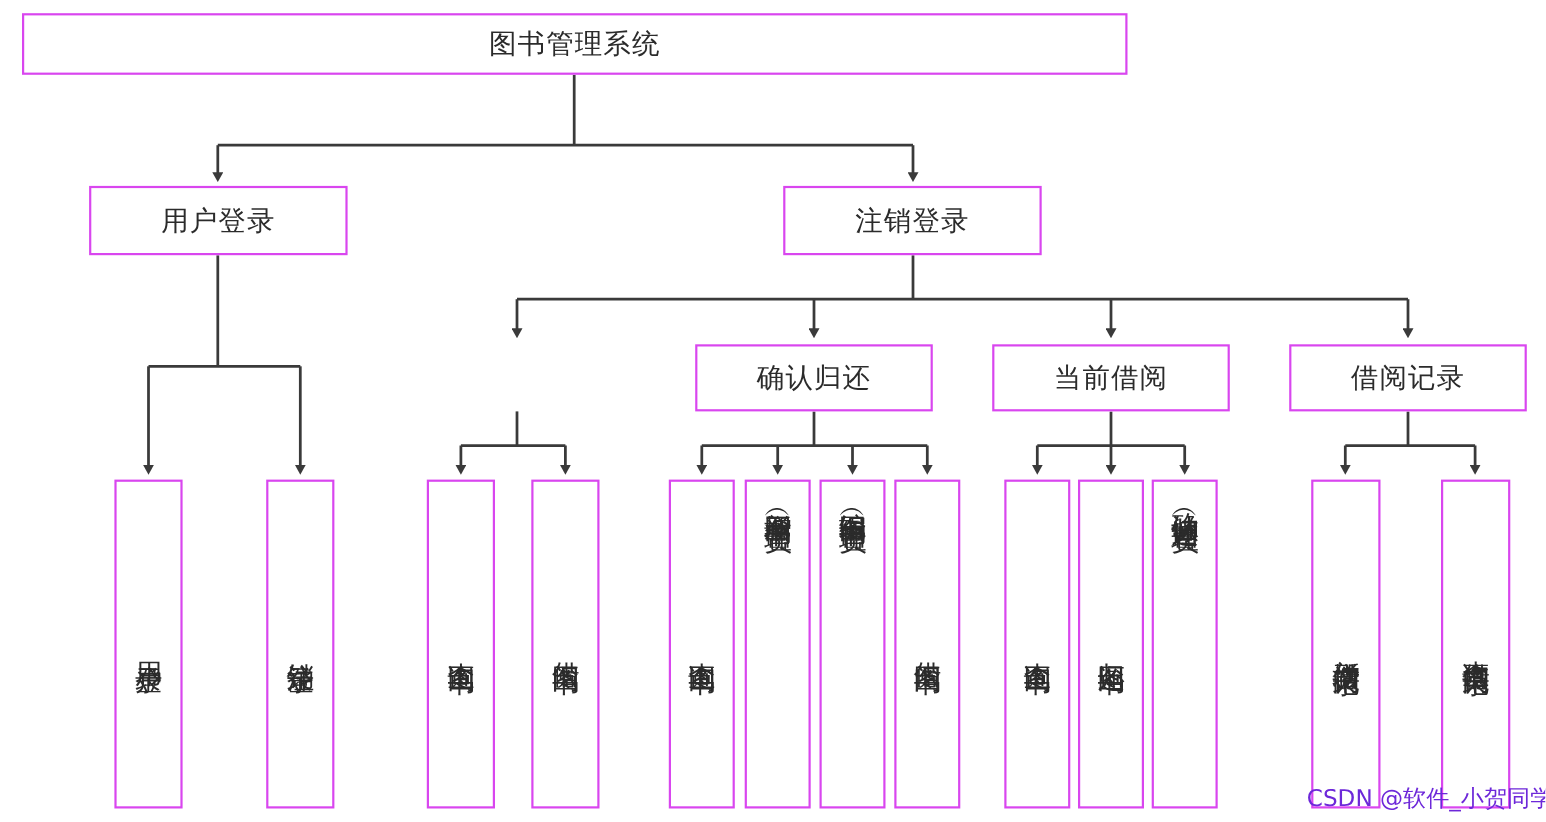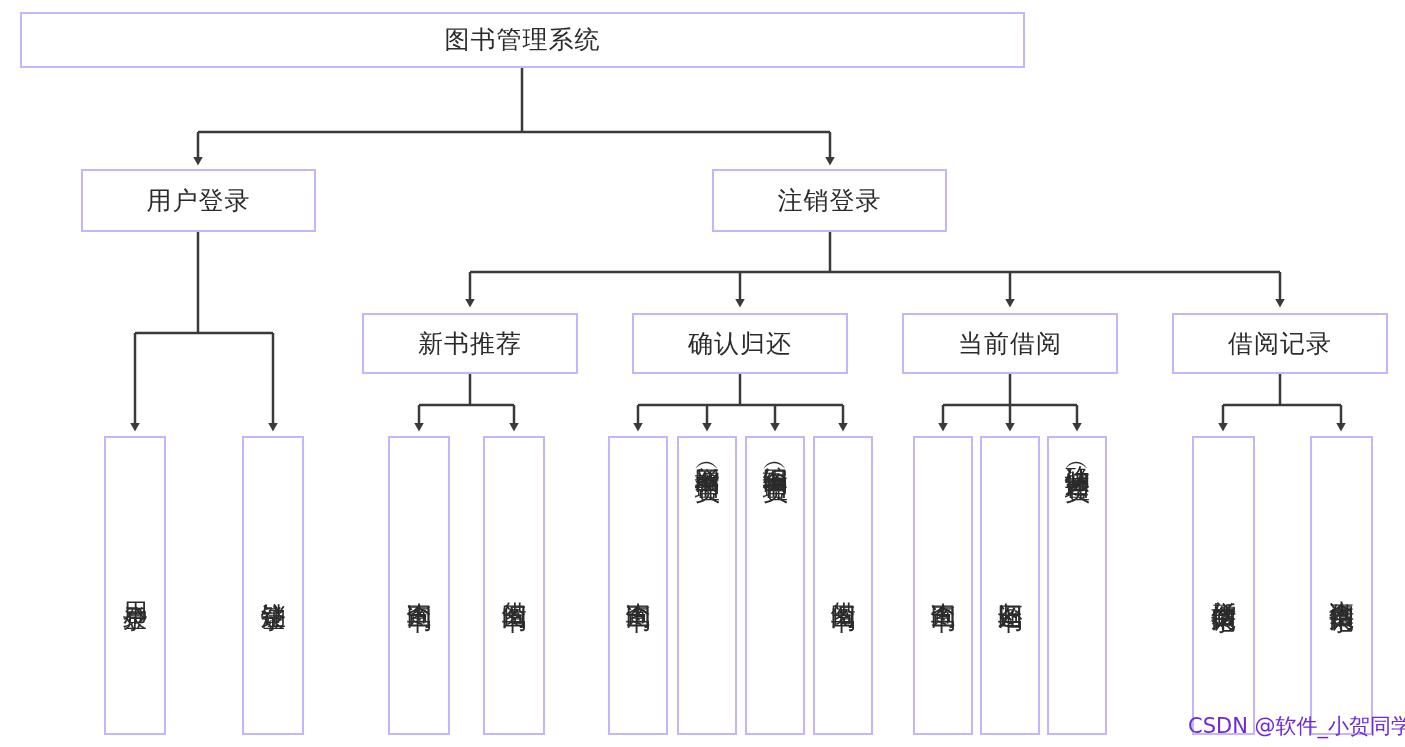--- a/index.html
+++ b/index.html
@@ -15,21 +15,21 @@
     position: relative;
     width: 1405px;
     height: 747px;
     background: #ffffff;
     overflow: hidden;
   }
   
   .box {
     position: absolute;
     box-sizing: border-box;
-    border: 2px solid #c4b5fd;
+    border: 2px solid #d946ef;
     background: #ffffff;
     color: #2b2b2b;
     display: flex;
     align-items: center;
     justify-content: center;
     text-align: center;
   }
   .box.horiz {
     font-size: 25px;
     letter-spacing: 1px;
@@ -119,21 +119,20 @@
       <path d="M1223,405 L1223,424" marker-end="url(#arrow)"></path>
       <path d="M1341,405 L1341,424" marker-end="url(#arrow)"></path>
     </g>
   </svg>
 
   <div class="box horiz" style="left: 20px; top: 12px; width: 1005px; height: 56px;">图书管理系统</div>
 
   <div class="box horiz" style="left: 81px; top: 169px; width: 235px; height: 63px;">用户登录</div>
   <div class="box horiz" style="left: 712px; top: 169px; width: 235px; height: 63px;">注销登录</div>
 
-  <div class="box horiz" style="left: 362px; top: 313px; width: 216px; height: 61px;">新书推荐</div>
   <div class="box horiz" style="left: 632px; top: 313px; width: 216px; height: 61px;">确认归还</div>
   <div class="box horiz" style="left: 902px; top: 313px; width: 216px; height: 61px;">当前借阅</div>
   <div class="box horiz" style="left: 1172px; top: 313px; width: 216px; height: 61px;">借阅记录</div>
 
   <div class="box vert mid" style="left: 104px; top: 436px; width: 62px; height: 299px;">用户登录</div>
   <div class="box vert mid" style="left: 242px; top: 436px; width: 62px; height: 299px;">注销登录</div>
 
   <div class="box vert mid" style="left: 388px; top: 436px; width: 62px; height: 299px;">查询图书</div>
   <div class="box vert mid" style="left: 483px; top: 436px; width: 62px; height: 299px;">借阅图书</div>
 

